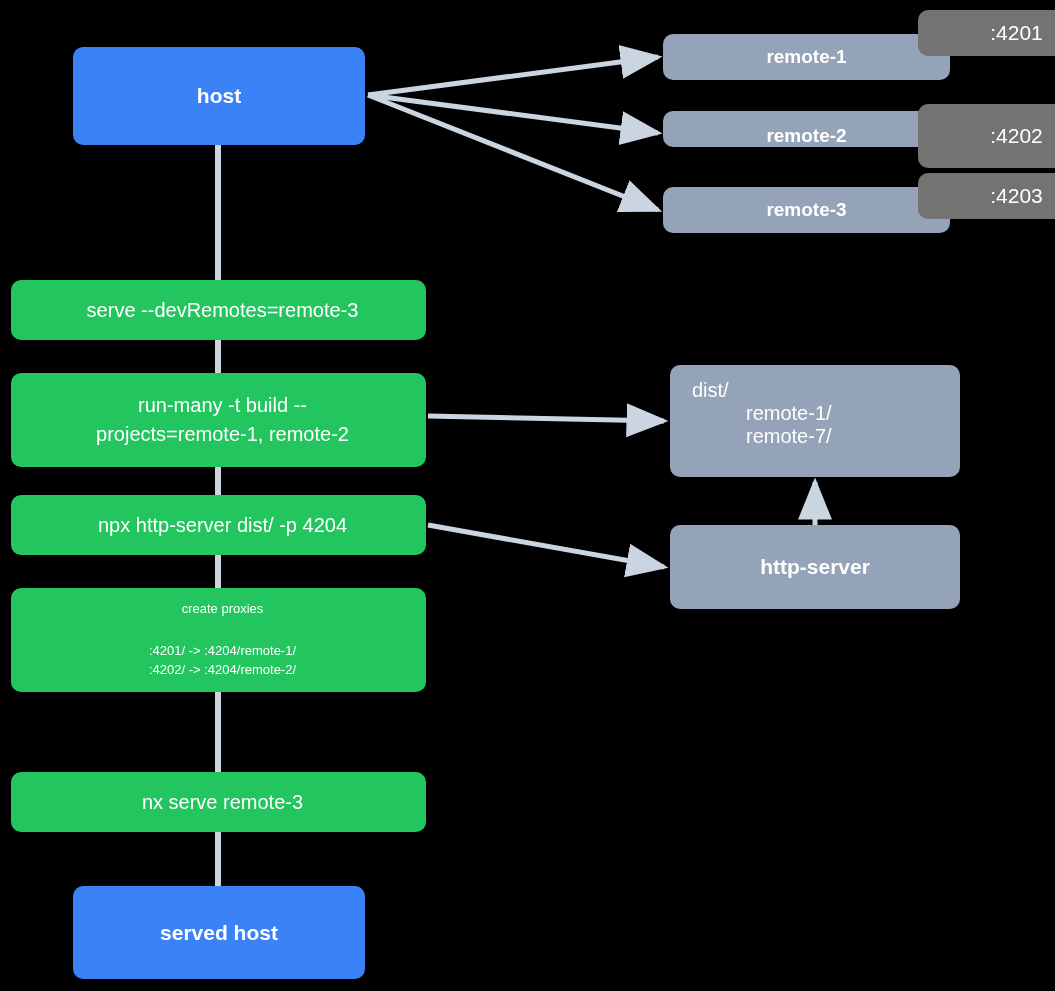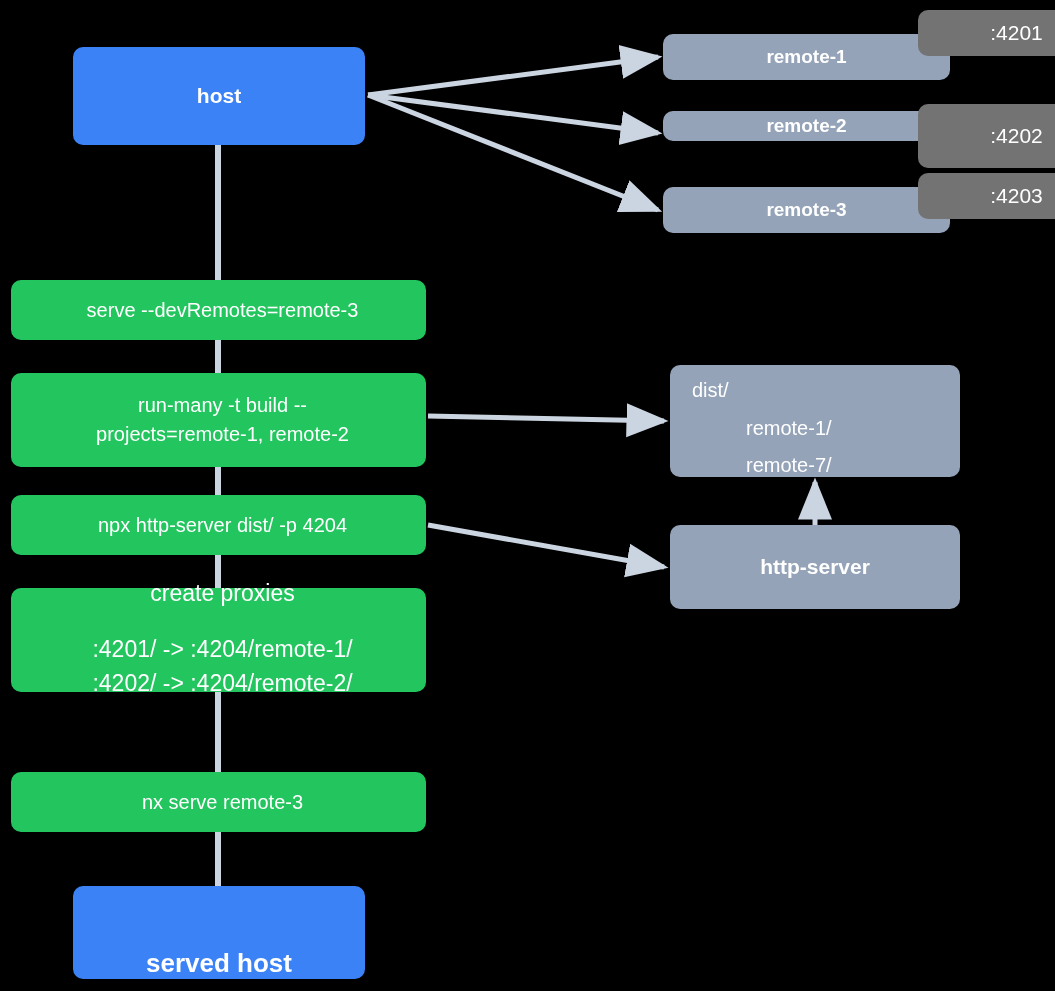--- a/index.html
+++ b/index.html
@@ -53,21 +53,21 @@
     <span>host</span>
   </div>
 
   <div class="node grey bold" style="left:663px;top:34px;width:287px;height:46px;font-size:19px;">
     <span>remote-1</span>
   </div>
   <div class="badge" style="left:918px;top:10px;width:125px;height:46px;font-size:21px;">
     <span>:4201</span>
   </div>
 
-  <div class="node grey bold" style="left:663px;top:111px;width:287px;height:30px;font-size:19px;">
+  <div class="node grey bold" style="left:663px;top:111px;width:287px;height:36px;font-size:19px;justify-content:flex-end;">
     <span>remote-2</span>
   </div>
   <div class="badge" style="left:918px;top:96px;width:125px;height:64px;font-size:21px;margin-top:8px;">
     <span>:4202</span>
   </div>
 
   <div class="node grey bold" style="left:663px;top:187px;width:287px;height:46px;font-size:19px;">
     <span>remote-3</span>
   </div>
   <div class="badge" style="left:918px;top:173px;width:125px;height:46px;font-size:21px;">
@@ -80,35 +80,35 @@
 
   <div class="node green" style="left:11px;top:373px;width:415px;height:94px;font-size:20px;">
     <span class="stack-line">run-many -t build --</span>
     <span class="stack-line">projects=remote-1, remote-2</span>
   </div>
 
   <div class="node green" style="left:11px;top:495px;width:415px;height:60px;font-size:20px;">
     <span>npx http-server dist/ -p 4204</span>
   </div>
 
-  <div class="node green" style="left:11px;top:588px;width:415px;height:104px;font-size:23px;">
+  <div class="node green" style="left:11px;top:588px;width:415px;height:104px;font-size:13px;">
     <span class="stack-title">create proxies</span>
     <span class="stack-line">:4201/ -&gt; :4204/remote-1/</span>
     <span class="stack-line">:4202/ -&gt; :4204/remote-2/</span>
   </div>
 
   <div class="node green" style="left:11px;top:772px;width:415px;height:60px;font-size:20px;">
     <span>nx serve remote-3</span>
   </div>
 
-  <div class="node blue bold" style="left:73px;top:886px;width:292px;height:93px;font-size:26px;justify-content:flex-end;">
+  <div class="node blue bold" style="left:73px;top:886px;width:292px;height:93px;font-size:21px;">
     <span>served host</span>
   </div>
 
-  <div class="node grey distbox" style="left:670px;top:365px;width:290px;height:112px;font-size:20px;padding-top:14px;justify-content:space-between;">
+  <div class="node grey distbox" style="left:670px;top:365px;width:290px;height:112px;font-size:20px;padding-top:14px;">
     <span class="l1">dist/</span>
     <span class="l2">remote-1/</span>
     <span class="l3">remote-7/</span>
   </div>
 
   <div class="node grey bold" style="left:670px;top:525px;width:290px;height:84px;font-size:21px;">
     <span>http-server</span>
   </div>
 
 </div>

